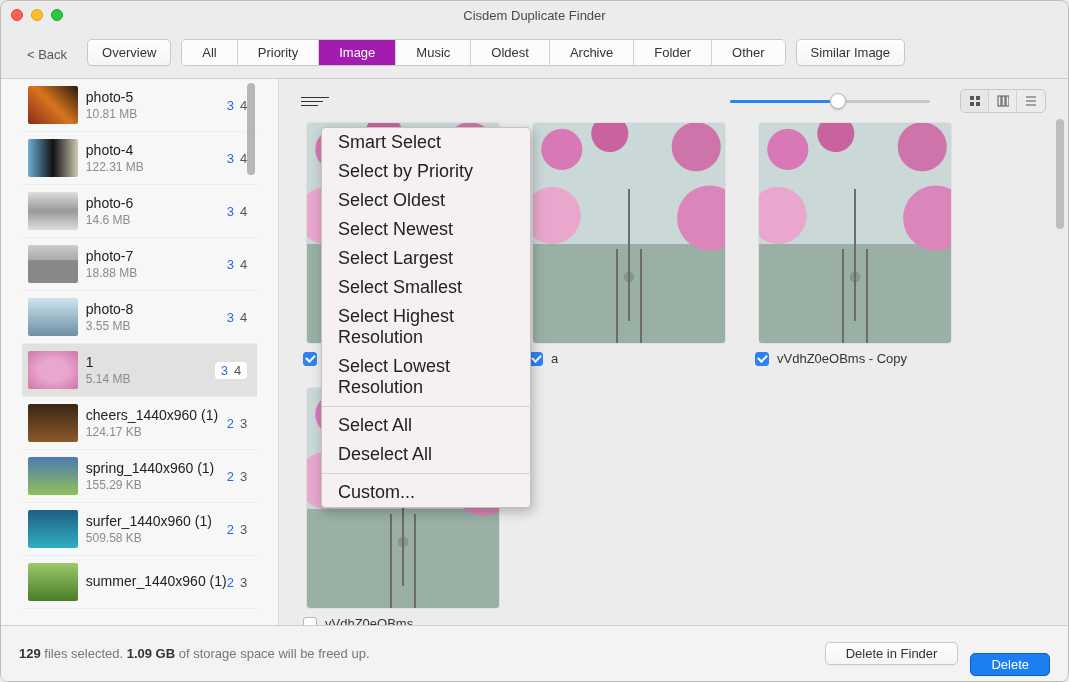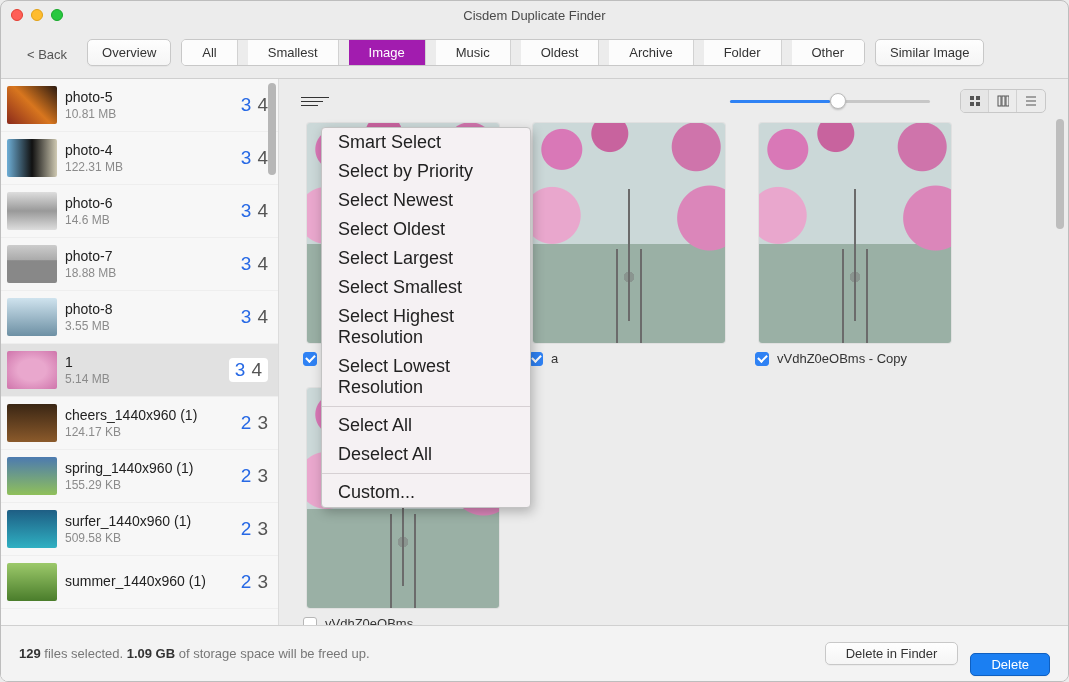--- a/index.html
+++ b/index.html
@@ -13,46 +13,46 @@
 .yellow { background: #febc2e; border: 1px solid #e1a116; }
 .green { background: #28c840; border: 1px solid #17a82a; }
 .title { position: absolute; left: 0; right: 0; text-align: center; font-size: 13px; color: #4a4a4a; font-weight: 500; }
 
 
 .toolbar { display: flex; align-items: flex-end; padding: 10px 16px 12px 16px; border-bottom: 1px solid #cfcfcf; gap: 10px; }
 .btn { background: linear-gradient(#fefefe, #f5f5f5); border: 1px solid #c8c8c8; border-radius: 5px; padding: 5px 14px; font-size: 13px; color: #333; cursor: pointer; box-shadow: 0 1px 0 rgba(0,0,0,0.03); }
 .btn.small { padding: 3px 20px; }
 .btn.blue { background: #1b7ff2; border-color: #0f5fc0; color: #fff; margin-top: 22px; }
 .back { font-size: 13px; color: #555; cursor: pointer; padding: 4px 10px; }
-.segmented { display: flex; border: 1px solid #c8c8c8; border-radius: 5px; overflow: hidden; gap: 10px; }
+.segmented { display: flex; border: 1px solid #c8c8c8; border-radius: 5px; overflow: hidden; }
 .segmented .seg { padding: 5px 20px; font-size: 13px; color: #333; border-right: 1px solid #d2d2d2; cursor: pointer; background: #fcfcfc; }
 .segmented .seg:last-child { border-right: none; }
 .segmented .seg.active { background: #a21caf; color: #fff; }
 
 
 .main { display: flex; height: 602px; }
-.sidebar { width: 278px; display: flex; flex-direction: column; border-right: 1px solid #dcdcdc; background: #f7f7f7; }
+.sidebar { width: 278px; display: flex; flex-direction: column; border-right: 1px solid #dcdcdc; background: #f7f7f7; align-items: center; }
 .list { flex: 1; overflow: hidden; position: relative; }
 .row { display: flex; align-items: center; padding: 4px 10px 4px 6px; border-bottom: 1px solid #eee; height: 53px; position: relative; }
 .row.selected { background: #e1e1e1; }
 .thumb { width: 50px; height: 38px; margin-right: 8px; border-radius: 2px; flex-shrink: 0; }
 .g1 { background: linear-gradient(45deg,#8b2a1b,#d8761e,#2b1a10); }
 .g2 { background: linear-gradient(90deg,#6eaed6,#111,#cfc9b2); }
 .g3 { background: linear-gradient(#ddd,#999,#ddd); }
 .g4 { background: linear-gradient(#ccc,#aaa 40%,#888 41%,#888); }
 .g5 { background: linear-gradient(#cfe3ee,#6d90a4); }
 .g6 { background: radial-gradient(#e9a7cd 40%, #cf74ab); }
 .g7 { background: linear-gradient(#3a2614,#8b5a2b); }
 .g8 { background: linear-gradient(#4c7ab0,#90c05a); }
 .g9 { background: linear-gradient(#1e5e84,#2fb0c2); }
 .g10 { background: linear-gradient(#9cc96a,#4a7d2b); }
 .rowinfo { flex: 1; display: flex; flex-direction: column; justify-content: center; }
 .fname { font-size: 14px; color: #222; white-space: nowrap; overflow: hidden; text-overflow: ellipsis; }
 .fsize { font-size: 12px; color: #8b8b8b; margin-top: 2px; }
-.counts { font-size: 19px; }
+.counts { font-size: 13px; }
 .counts .c1 { color: #2769e5; margin-right: 6px; }
 .counts .c2 { color: #555; }
 .row.selected .counts { background: #fff; border-radius: 4px; padding: 1px 6px; }
 .vscroll { position: absolute; right: 2px; top: 4px; width: 8px; height: 92px; background: #b7b7b7; border-radius: 4px; }
 
 .sidebar-bottom { padding: 8px 10px; display: flex; gap: 8px; align-items: center; border-top: 1px solid #e2e2e2; }
 .search { flex: 1; display: flex; align-items: center; height: 22px; border: 1px solid #c7c7c7; border-radius: 4px; padding: 0 6px; color: #aaa; font-size: 12px; background: #fff; }
 .search svg { width: 12px; height: 12px; margin-right: 4px; fill: #aaa; }
 .count-select { width: 82px; height: 22px; border: 1px solid #c7c7c7; border-radius: 4px; font-size: 12px; color: #555; background: #fff; display: flex; align-items: center; justify-content: center; gap: 4px; }
 
@@ -124,21 +124,21 @@
     <span class="green"></span>
   </div>
   <div class="title">Cisdem Duplicate Finder</div>
 </div>
 
 <div class="toolbar">
   <div class="back">&lt; Back</div>
   <button class="btn">Overview</button>
   <div class="segmented">
     <div class="seg">All</div>
-    <div class="seg">Smallest</div>
+    <div class="seg">Priority</div>
     <div class="seg active">Image</div>
     <div class="seg">Music</div>
     <div class="seg">Oldest</div>
     <div class="seg">Archive</div>
     <div class="seg">Folder</div>
     <div class="seg">Other</div>
   </div>
   <button class="btn">Similar Image</button>
 </div>
 
@@ -314,22 +314,22 @@
         </div>
       </div>
       <div class="vscroll2"></div>
     </div>
   </div>
 </div>
 
 <div class="dropdown">
   <div class="mi">Smart Select</div>
   <div class="mi">Select by Priority</div>
+  <div class="mi">Select Oldest</div>
   <div class="mi">Select Newest</div>
-  <div class="mi">Select Oldest</div>
   <div class="mi">Select Largest</div>
   <div class="mi">Select Smallest</div>
   <div class="mi">Select Highest Resolution</div>
   <div class="mi">Select Lowest Resolution</div>
   <div class="divider"></div>
   <div class="mi">Select All</div>
   <div class="mi">Deselect All</div>
   <div class="divider"></div>
   <div class="mi">Custom...</div>
 </div>

